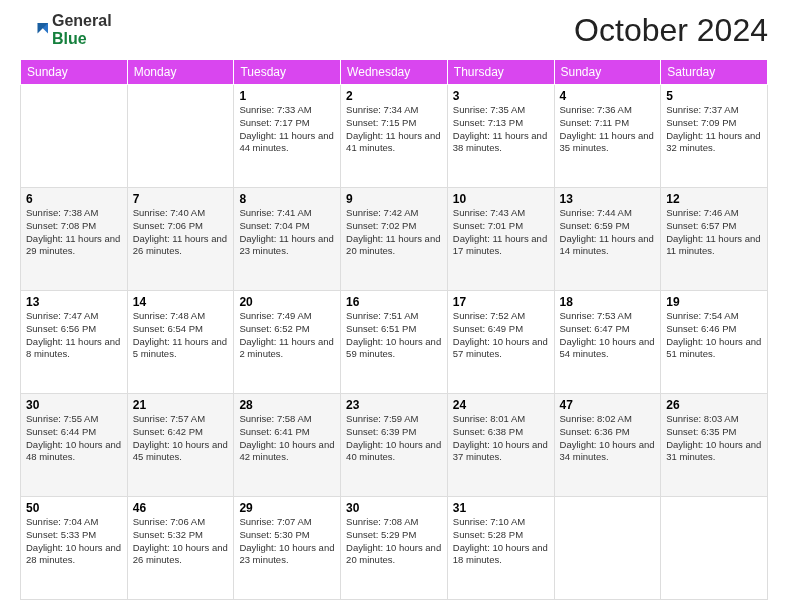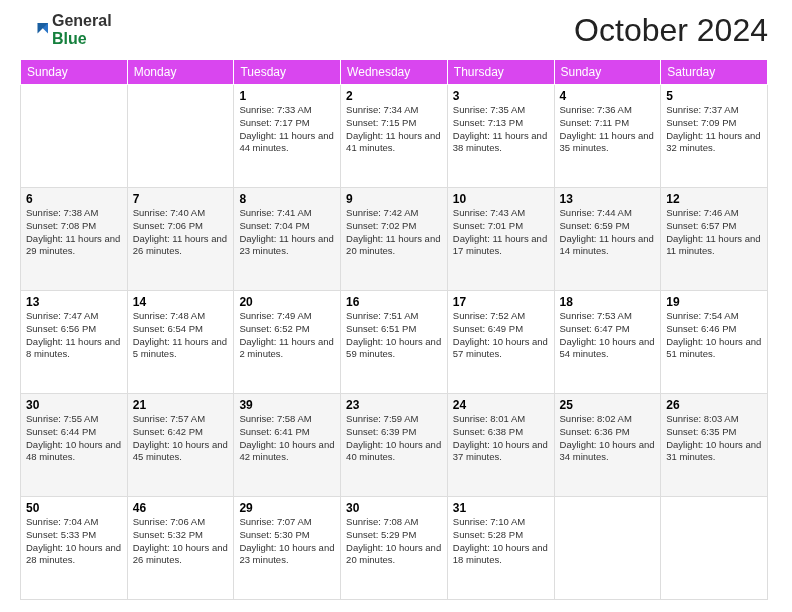--- a/index.html
+++ b/index.html
@@ -220,33 +220,33 @@
         <tr>
           <td>
             <span class="day-number">30</span>
             <div class="day-info">Sunrise: 7:55 AM<br>Sunset: 6:44 PM<br>Daylight: 10 hours and 48 minutes.</div>
           </td>
           <td>
             <span class="day-number">21</span>
             <div class="day-info">Sunrise: 7:57 AM<br>Sunset: 6:42 PM<br>Daylight: 10 hours and 45 minutes.</div>
           </td>
           <td>
-            <span class="day-number">39</span>
+            <span class="day-number">28</span>
             <div class="day-info">Sunrise: 7:58 AM<br>Sunset: 6:41 PM<br>Daylight: 10 hours and 42 minutes.</div>
           </td>
           <td>
             <span class="day-number">23</span>
             <div class="day-info">Sunrise: 7:59 AM<br>Sunset: 6:39 PM<br>Daylight: 10 hours and 40 minutes.</div>
           </td>
           <td>
             <span class="day-number">24</span>
             <div class="day-info">Sunrise: 8:01 AM<br>Sunset: 6:38 PM<br>Daylight: 10 hours and 37 minutes.</div>
           </td>
           <td>
-            <span class="day-number">25</span>
+            <span class="day-number">47</span>
             <div class="day-info">Sunrise: 8:02 AM<br>Sunset: 6:36 PM<br>Daylight: 10 hours and 34 minutes.</div>
           </td>
           <td>
             <span class="day-number">26</span>
             <div class="day-info">Sunrise: 8:03 AM<br>Sunset: 6:35 PM<br>Daylight: 10 hours and 31 minutes.</div>
           </td>
         </tr>
         <tr>
           <td>
             <span class="day-number">50</span>

